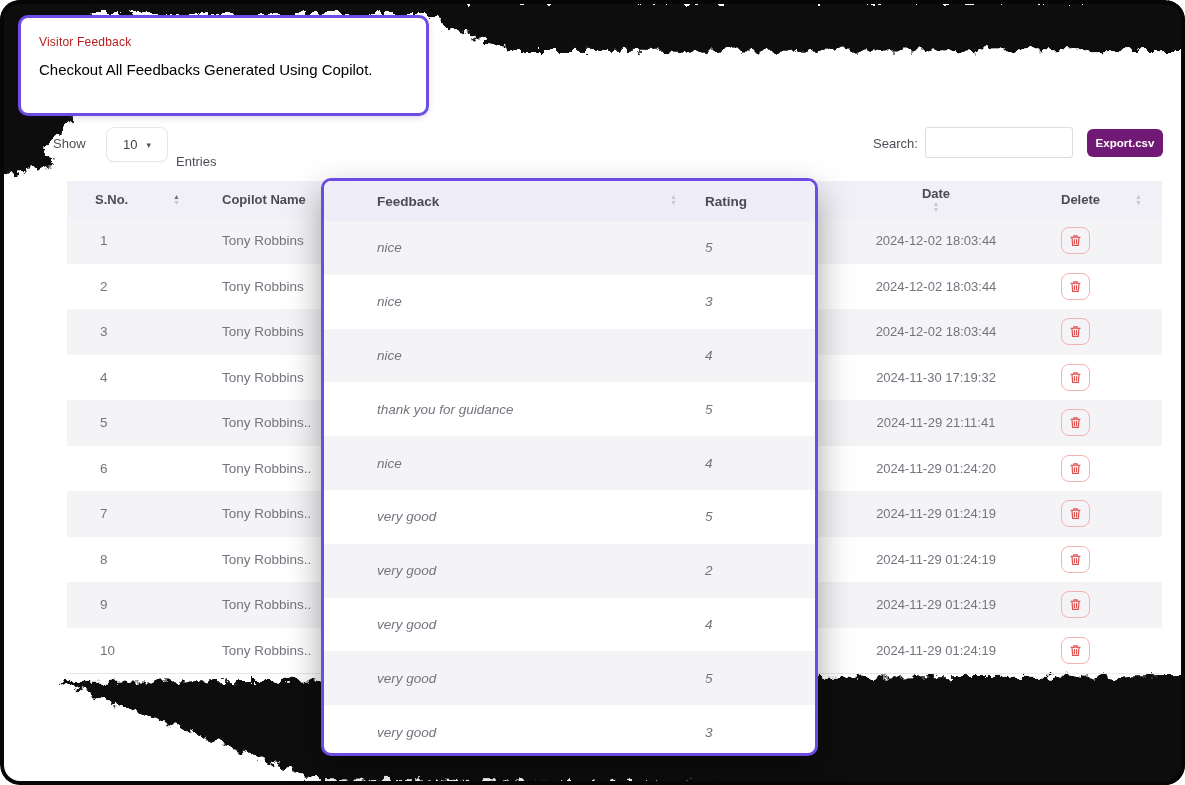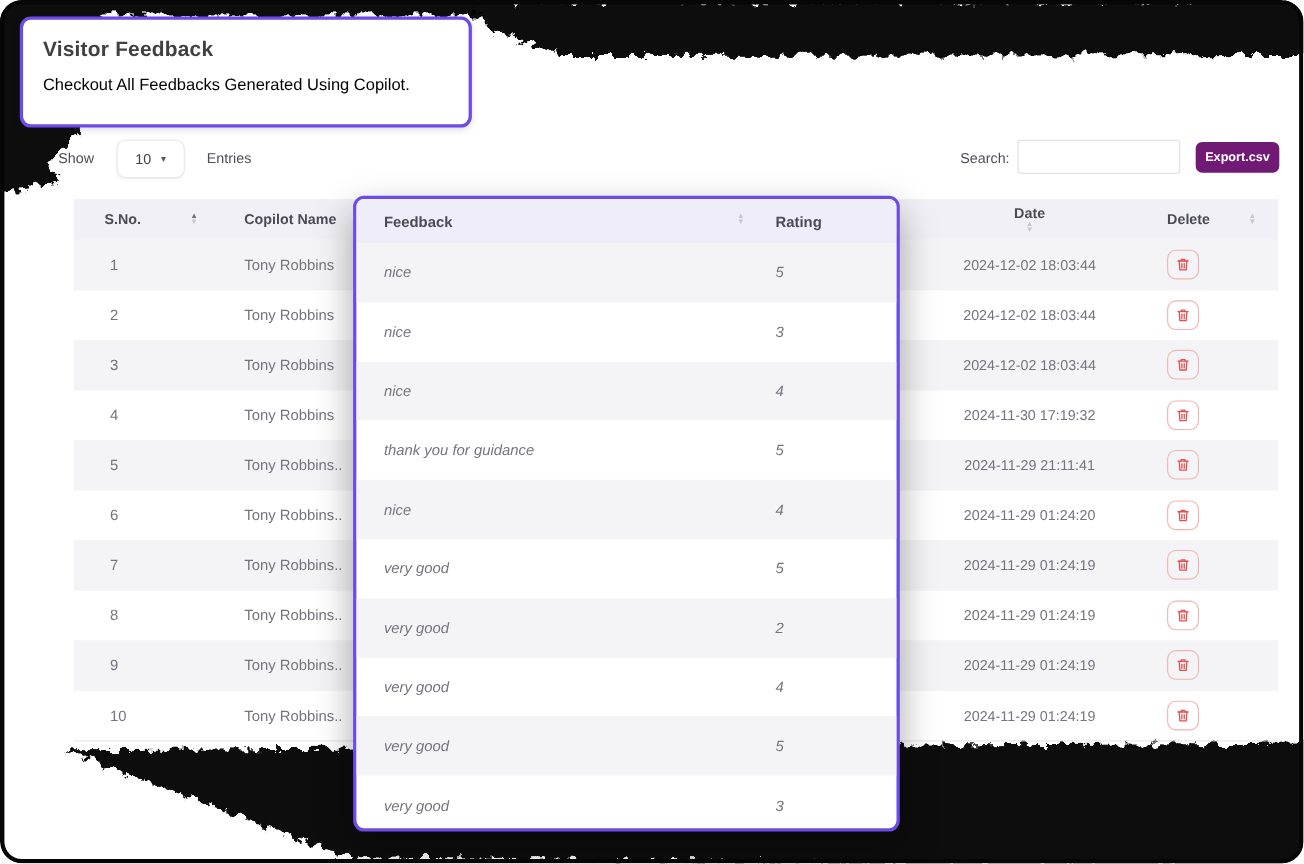--- a/index.html
+++ b/index.html
@@ -4,32 +4,32 @@
 <style>
   html,body{margin:0;padding:0;background:#ffffff;}
   body{font-family:"Liberation Sans","DejaVu Sans",sans-serif;width:1185px;height:785px;}
   .canvas{position:relative;width:1185px;height:785px;background:#fff;overflow:hidden;border-radius:20px;}
   .frame{position:absolute;inset:0;border:4px solid #060606;border-radius:20px;pointer-events:none;z-index:60;}
   .grunge{position:absolute;inset:0;z-index:1;pointer-events:none;}
 
   
   .callout{position:absolute;left:18px;top:15px;width:405px;height:95px;background:#fff;
     border:3px solid #6c4ce4;border-radius:10px;z-index:12;box-shadow:0 2px 6px rgba(40,20,90,.15);}
-  .callout h1{margin:17px 0 0 18px;font-size:19px;font-weight:bold;color:#404040;letter-spacing:.2px;}
+  .callout h1{margin:17px 0 0 18px;font-size:12px;font-weight:normal;color:#b91c1c;letter-spacing:.2px;}
   .callout p{margin:12px 0 0 18px;font-size:15px;color:#000000;}
 
   
   .controls{position:absolute;left:0;top:126px;width:1185px;height:36px;z-index:3;}
   .lbl{font-size:13px;color:#4e4e57;}
   .show-label{position:absolute;left:53px;top:10px;}
   .page-size{position:absolute;left:106px;top:1px;width:60px;height:33px;border:1px solid #e6e6ec;
     border-radius:8px;background:#fff;display:flex;align-items:center;justify-content:center;gap:9px;
     font-size:13px;color:#3f3f46;cursor:pointer;box-shadow:0 1px 2px rgba(0,0,0,.04);}
   .page-size .caret{font-size:9px;color:#55555e;}
-  .entries-label{position:absolute;left:176px;top:10px;margin-left:12px;}
+  .entries-label{position:absolute;left:176px;top:28px;}
   .search-label{position:absolute;left:873px;top:10px;}
   .search-input{position:absolute;left:925px;top:1px;width:148px;height:31px;border:1px solid #dcdce2;
     border-radius:3px;background:#fff;font-size:13px;padding:0 8px;box-sizing:border-box;color:#3f3f46;}
   .export-btn{position:absolute;left:1087px;top:3px;width:76px;height:28px;background:#701a75;border:none;
     border-radius:6px;color:#fff;font-size:11.5px;font-weight:bold;cursor:pointer;font-family:inherit;}
 
   
   .table{position:absolute;left:67px;top:181px;width:1095px;z-index:2;}
   .thead{display:flex;height:37px;background:#f1f0f6;align-items:center;font-size:13px;font-weight:bold;color:#4b4b55;}
   .trow{display:flex;height:45.5px;align-items:center;font-size:13.5px;color:#74747e;}
@@ -45,21 +45,21 @@
   .del-btn{width:29px;height:27px;border:1px solid #f1b3af;border-radius:8px;background:transparent;
     display:flex;align-items:center;justify-content:center;cursor:pointer;}
 
   
   .spot{position:absolute;left:321px;top:178px;width:497px;height:578px;background:#fff;
     border:3px solid #6c4ce4;border-radius:10px;z-index:10;overflow:hidden;box-sizing:border-box;
     box-shadow:0 14px 34px rgba(0,0,0,.35);}
   .sp-head{display:flex;height:40px;background:#efedf8;align-items:center;font-size:13.5px;font-weight:bold;color:#4b4b55;}
   .sp-row{display:flex;height:53.8px;align-items:center;font-size:13.5px;color:#74747e;font-style:italic;}
   .sp-body .sp-row:nth-child(odd){background:#f4f4f6;}
-  .sp-feedback{flex:1;box-sizing:border-box;padding-left:25px;display:flex;align-items:flex-start;justify-content:space-between;padding-right:18px;}
+  .sp-feedback{flex:1;box-sizing:border-box;padding-left:53px;display:flex;align-items:flex-start;justify-content:space-between;padding-right:18px;}
   .sp-rating{width:120px;box-sizing:border-box;padding-left:10px;}
 </style>
 </head>
 <body>
 
 <div class="canvas">
 
   <svg class="grunge" width="1185" height="785" viewBox="0 0 1185 785">
     <defs>
       <filter id="rough" x="-20%" y="-20%" width="140%" height="140%">

